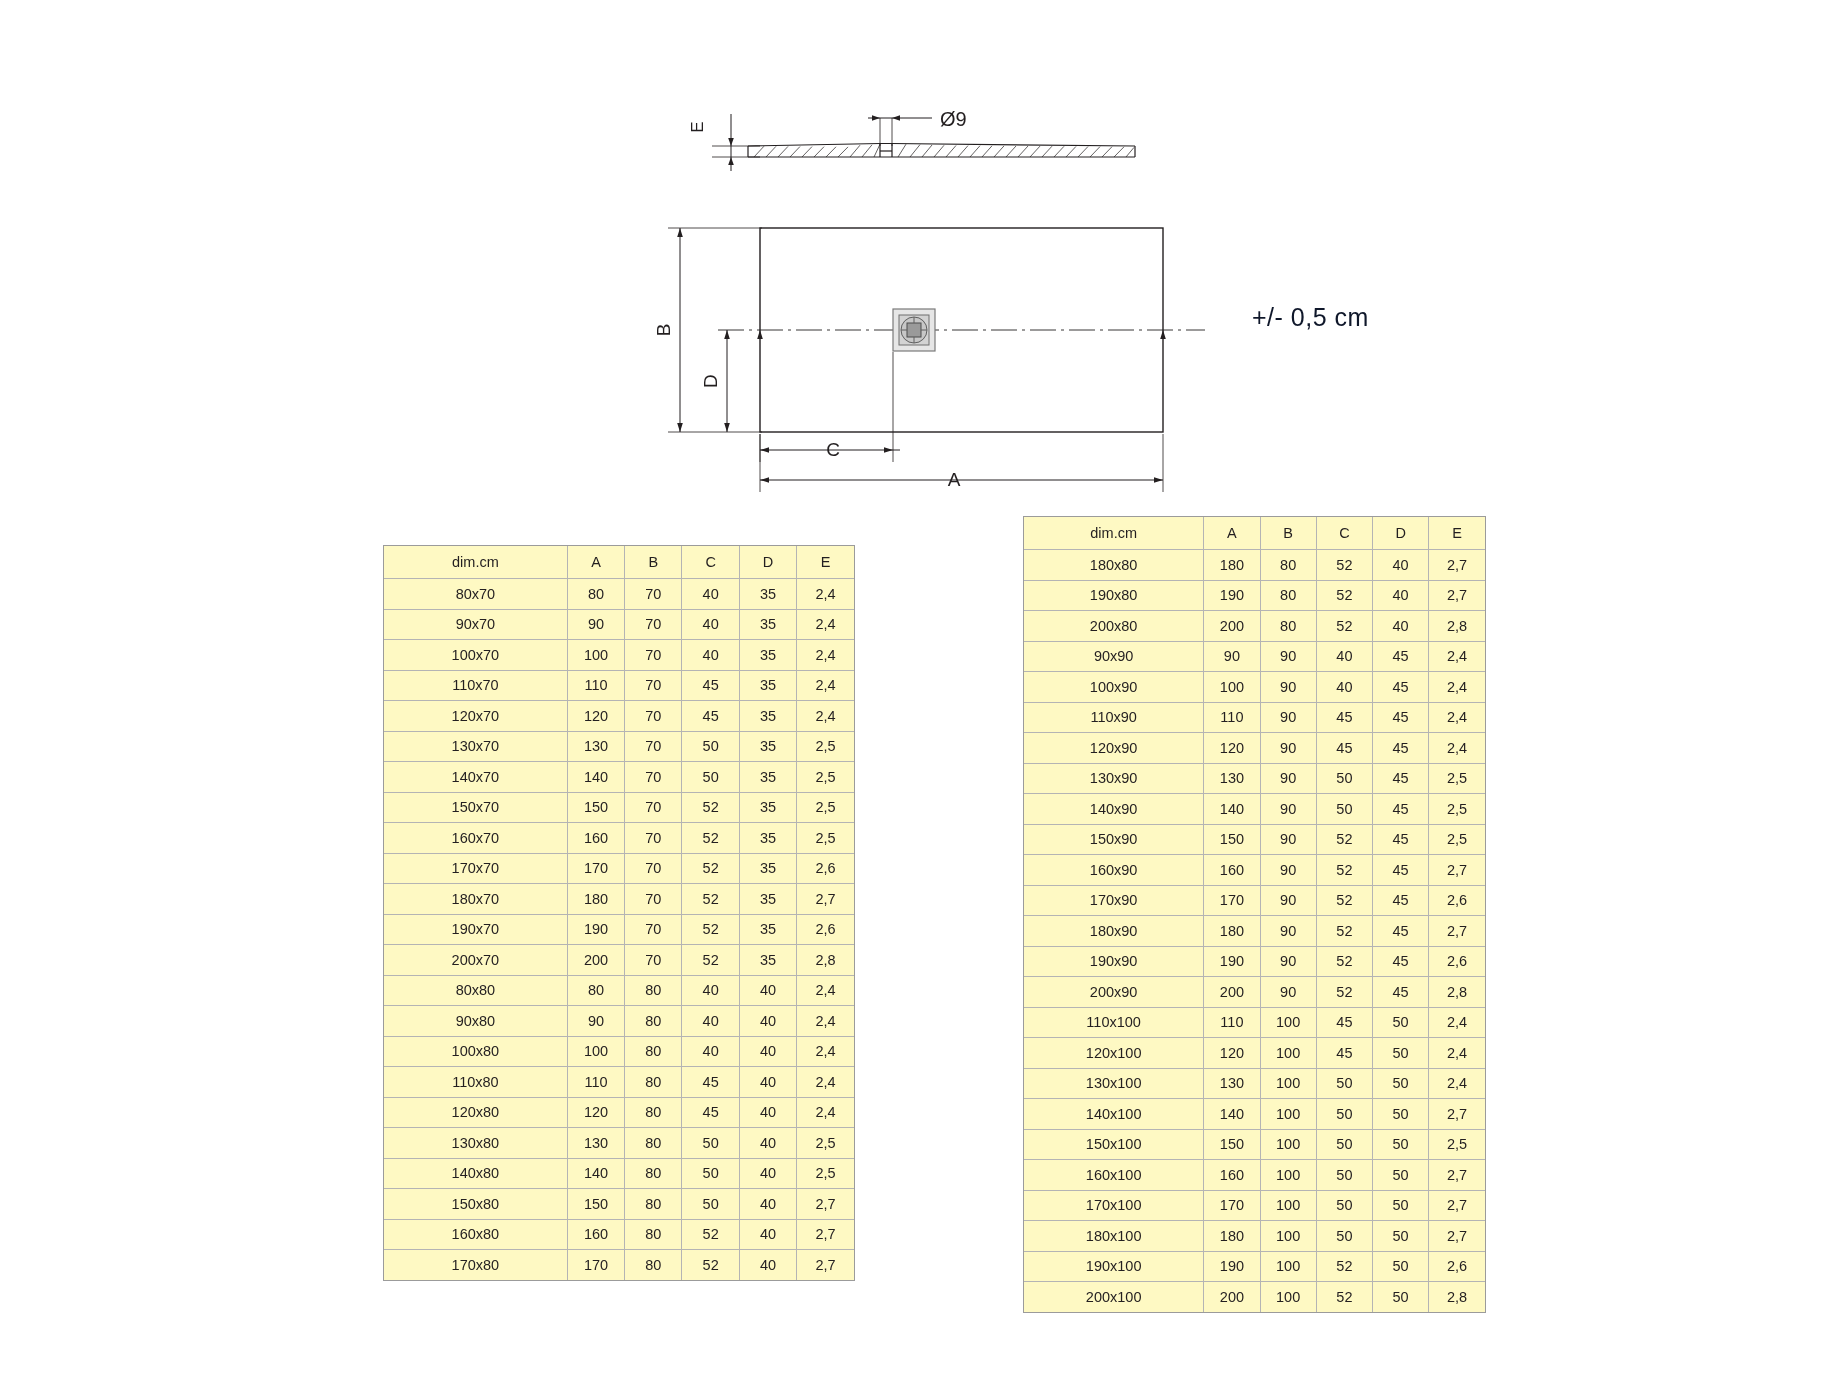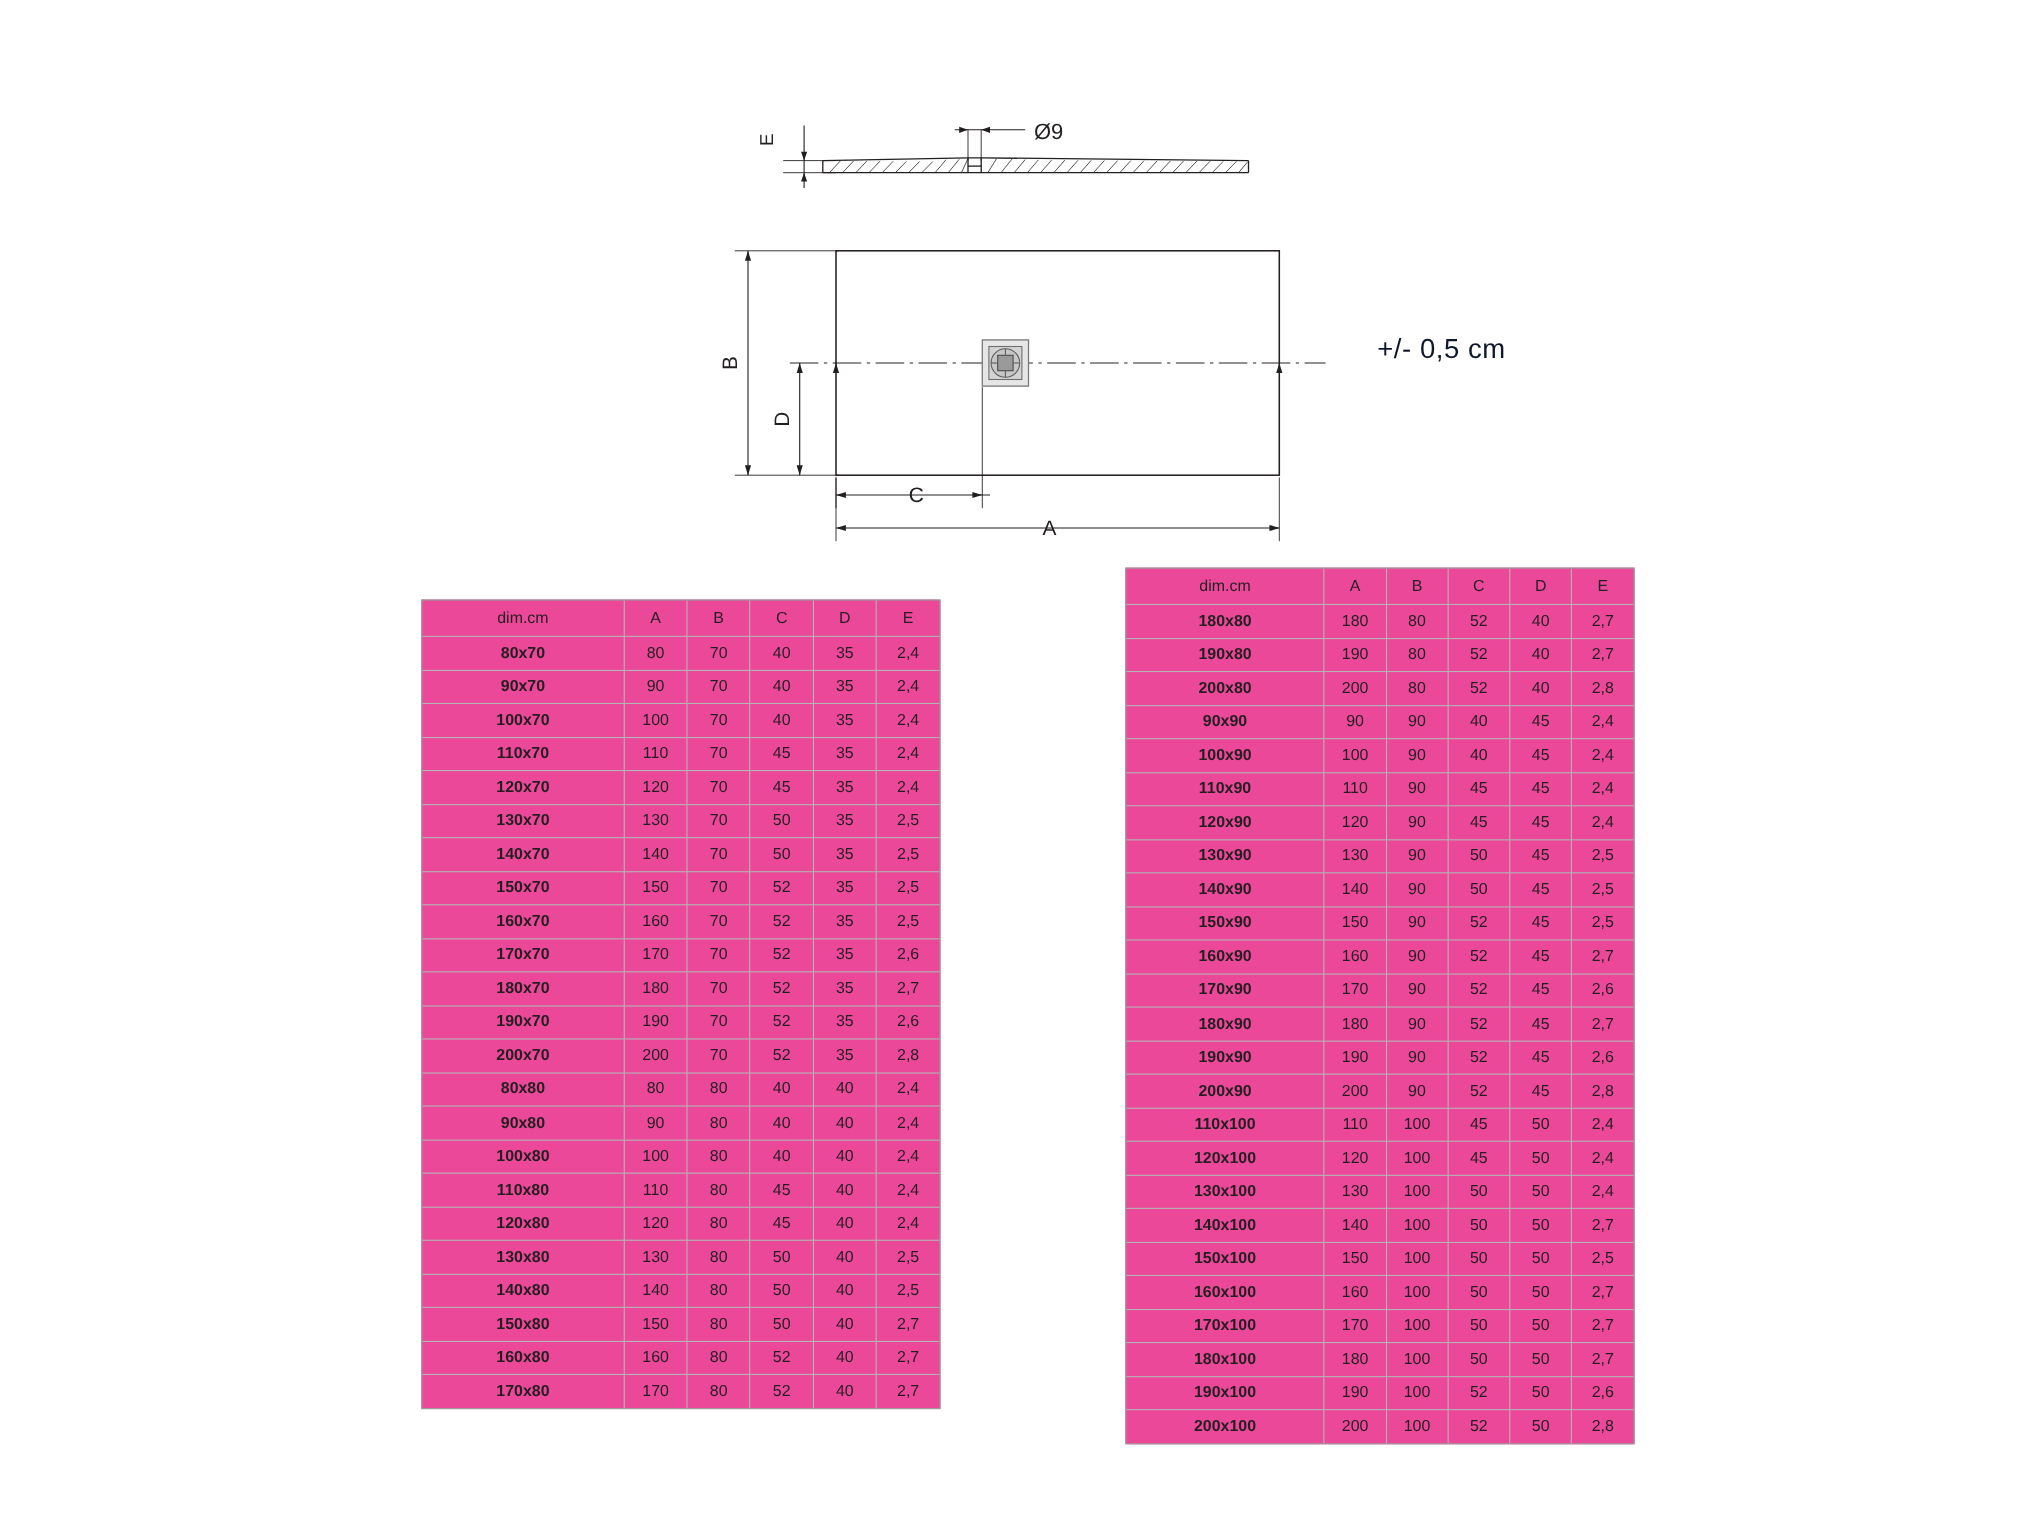--- a/index.html
+++ b/index.html
@@ -32,21 +32,21 @@
     font-size: 25px;
     letter-spacing: 0.5px;
     color: #0f172a;
     white-space: nowrap;
   }
 
   
   .table-wrap {
     position: absolute;
     border: 1px solid #9b9b9b;
-    background: #ec4899;
+    background: #fef9c3;
     box-sizing: border-box;
   }
   #table-left {
     left: 383px;
     top: 545px;
     width: 472px;
   }
   #table-right {
     left: 1023px;
     top: 516px;
@@ -66,21 +66,21 @@
     height: 29.5px;
     font-weight: normal;
     color: #231f20;
   }
   table.dims thead th {
     height: 32px;
   }
   table.dims td.dim-name,
   table.dims th.dim-name {
     width: 39%;
-    font-weight: bold;
+    font-weight: normal;
     font-size: 14.5px;
   }
   table.dims thead th.dim-name {
     font-weight: normal;
   }
   table.dims td.num,
   table.dims th.num {
     width: 12.2%;
   }
   table.dims tr td:first-child {

